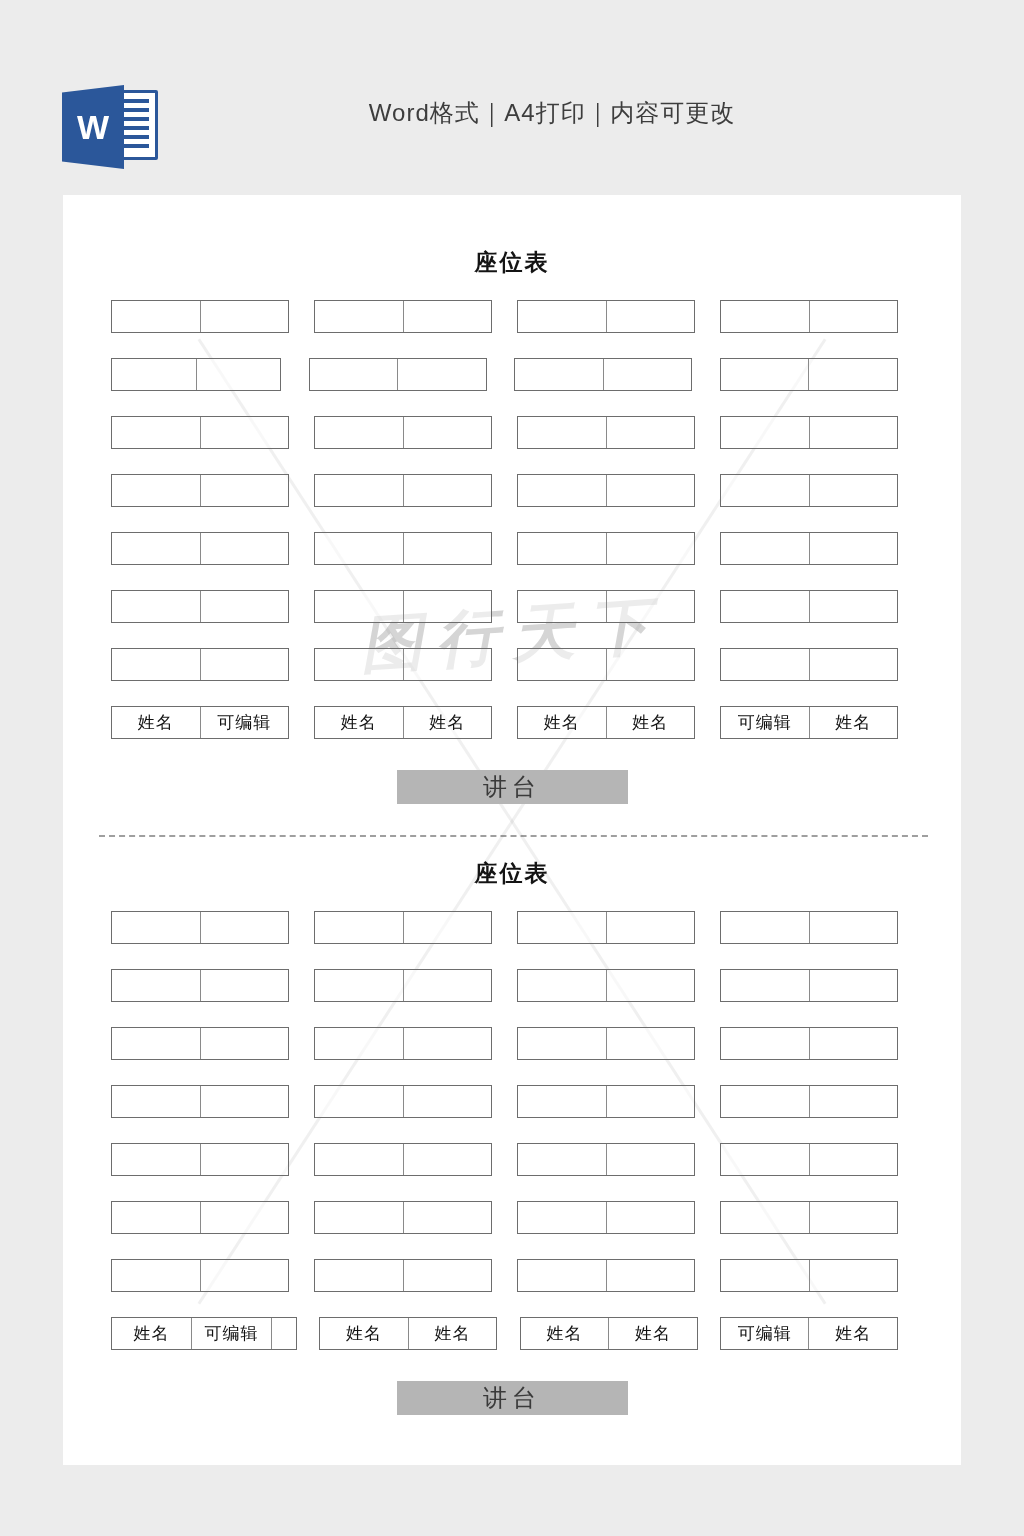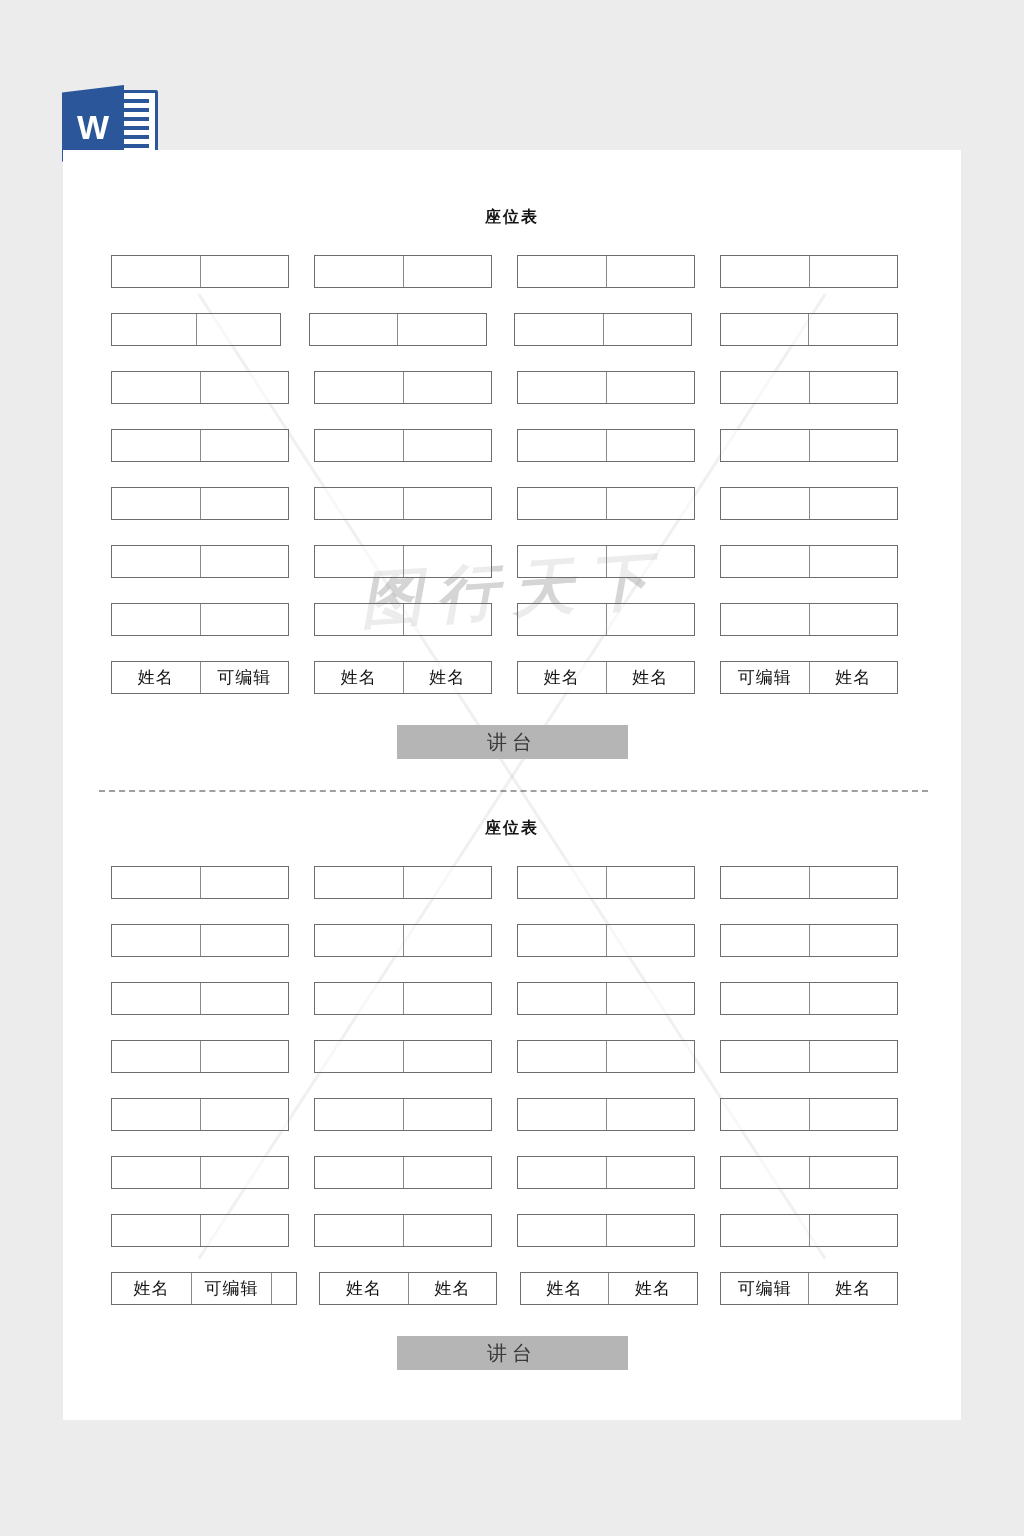--- a/index.html
+++ b/index.html
@@ -125,21 +125,21 @@
   }
   .wm-line.a { transform: rotate(57deg); }
   .wm-line.b { transform: rotate(-57deg); }
 
   
   section { position: relative; z-index: 1; }
   .sec-title {
     margin: 0 0 23px 0;
     text-align: center;
     font-family: "DejaVu Serif", serif;
-    font-size: 16px;
+    font-size: 23px;
     font-weight: bold;
     color: #141414;
     letter-spacing: 2px;
     line-height: 30px;
   }
   .seat-row {
     display: flex;
     justify-content: space-between;
     margin: 0 63px 25px 48px;
   }
@@ -167,21 +167,21 @@
   .desk.has-stub .cell:nth-child(3) { flex: 0 0 24px; }
   .podium {
     width: 231px;
     height: 34px;
     margin: 31px auto 0 auto;
     background: #b5b5b5;
     display: flex;
     align-items: center;
     justify-content: center;
     font-family: "DejaVu Serif", serif;
-    font-size: 20px;
+    font-size: 24px;
     color: #3a3a3a;
     letter-spacing: 5px;
   }
   .divider {
     border-top: 2px dashed #9f9f9f;
     margin: 31px 33px 21px 36px;
   }
 </style>
 </head>
 <body>
@@ -189,20 +189,21 @@
 <div class="header">
   <div class="word-icon">
     <div class="doc-sheet">
       <div class="doc-lines"></div>
     </div>
     <div class="panel">
       <span>W</span>
     </div>
   </div>
   <div class="titles">
+    <div class="page-subtitle">Word格式｜A4打印｜内容可更改</div>
   </div>
 </div>
 
 <div class="card">
   <div class="wm-line a"></div>
   <div class="wm-line b"></div>
   <div class="wm-text">图行天下</div>
   <div id="sections">
       <section>
         <h3 class="sec-title">座位表</h3>

